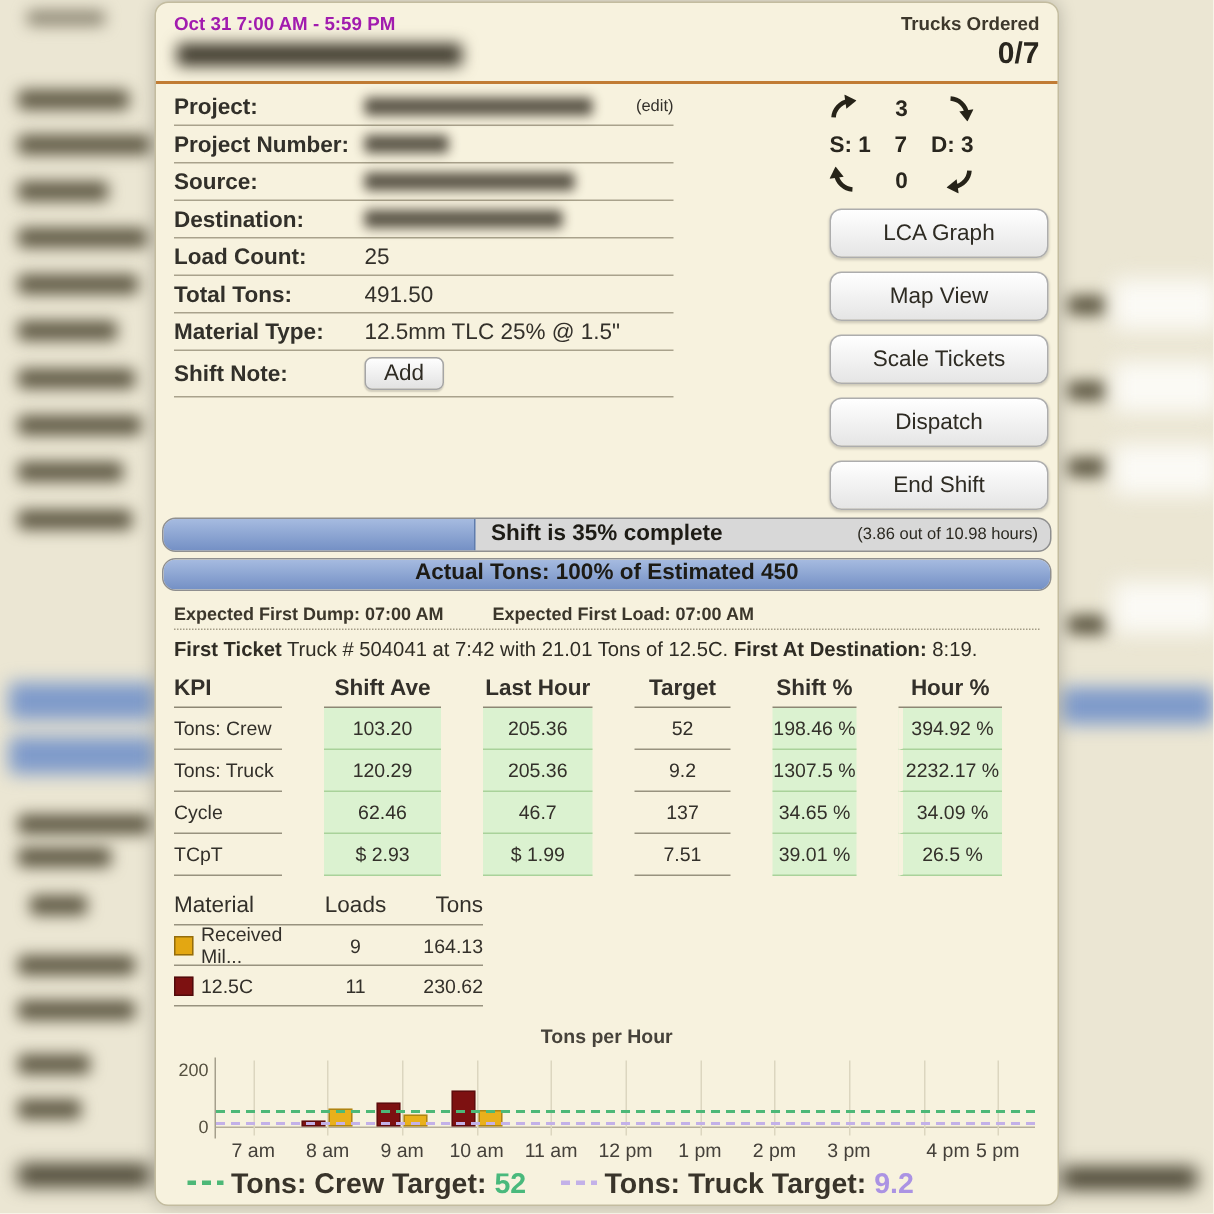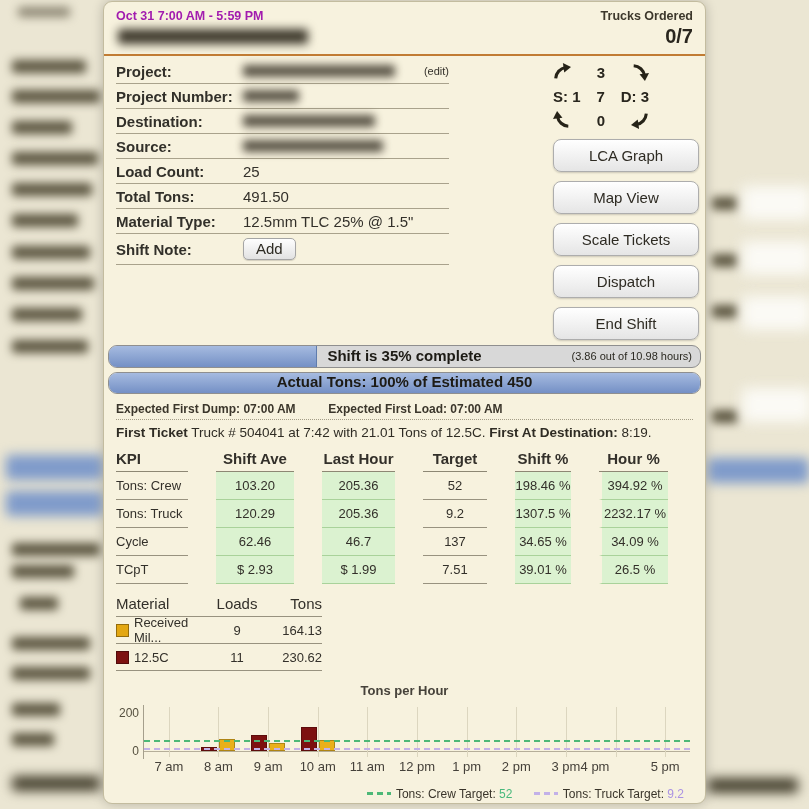--- a/index.html
+++ b/index.html
@@ -76,21 +76,21 @@
   .chart{position:absolute;left:12px;top:681px;width:577px;height:118px;}
   .ctitle{position:absolute;left:0;right:0;top:0;text-align:center;font-size:13px;font-weight:bold;color:#46423a;}
   .ytick{position:absolute;width:23px;text-align:right;font-size:12px;color:#55503f;}
   .plot{position:absolute;left:28px;top:20px;width:546px;height:56px;}
   .yaxis{position:absolute;left:-1px;top:2px;height:54px;width:1px;background:#a59f8c;}
   .baseline{position:absolute;left:0;right:0;top:48px;height:1px;background:#b5ae99;}
   .gridline{position:absolute;top:4px;height:50px;width:1px;background:#dcd6bf;}
   .cbar{position:absolute;box-sizing:border-box;}
   .tline{position:absolute;left:0;right:0;height:2px;}
   .xlab{position:absolute;top:56px;width:60px;text-align:center;font-size:13px;color:#45413a;}
-  .legend{position:absolute;left:0;right:0;bottom:0;text-align:right;font-size:12px;font-weight:normal;color:#39342a;}
+  .legend{position:absolute;left:0;right:0;bottom:0;text-align:left;font-size:19px;font-weight:bold;color:#39342a;}
   .legend .dash{display:inline-block;width:24px;height:3px;margin:0 5px 3px 0;vertical-align:middle;}
   .legend .entry{margin:0 9px;}
 </style>
 </head>
 <body>
 
 <div class="stage">
 
   <div class="bg">
     <div class="bgt-light" style="left:18px;top:7px;width:52px"></div>
@@ -143,29 +143,29 @@
           <span class="edit-link">(edit)</span>
           </div>
       </div>
       <div class="frow">
         <div class="flabel">Project Number:</div>
         <div class="fvalue">
             <span class="redact" style="width:56px"></span>
           </div>
       </div>
       <div class="frow">
+        <div class="flabel">Source:</div>
+        <div class="fvalue">
+            <span class="redact" style="width:140px"></span>
+          </div>
+      </div>
+      <div class="frow">
         <div class="flabel">Destination:</div>
         <div class="fvalue">
             <span class="redact" style="width:132px"></span>
-          </div>
-      </div>
-      <div class="frow">
-        <div class="flabel">Source:</div>
-        <div class="fvalue">
-            <span class="redact" style="width:140px"></span>
           </div>
       </div>
       <div class="frow">
         <div class="flabel">Load Count:</div>
         <div class="fvalue">25</div>
       </div>
       <div class="frow">
         <div class="flabel">Total Tons:</div>
         <div class="fvalue">491.50</div>
       </div>
@@ -344,21 +344,21 @@
           <div class="xlab" style="left: 193.364px;">11 am</div>
           <div class="gridline" style="left: 273px;"></div>
           <div class="xlab" style="left: 243px;">12 pm</div>
           <div class="gridline" style="left: 322.636px;"></div>
           <div class="xlab" style="left: 292.636px;">1 pm</div>
           <div class="gridline" style="left: 372.273px;"></div>
           <div class="xlab" style="left: 342.273px;">2 pm</div>
           <div class="gridline" style="left: 421.909px;"></div>
           <div class="xlab" style="left: 391.909px;">3 pm</div>
           <div class="gridline" style="left: 471.545px;"></div>
-          <div class="xlab" style="left: 421px;">4 pm</div>
+          <div class="xlab" style="left: 458px;">4 pm</div>
           <div class="gridline" style="left: 521.182px;"></div>
           <div class="xlab" style="left: 491.182px;">5 pm</div>
           <div class="tline" style="top: 37px; background: repeating-linear-gradient(90deg, rgb(77, 184, 119) 0px, rgb(77, 184, 119) 6px, transparent 6px, transparent 10px);"></div>
           <div class="tline" style="top: 45px; background: repeating-linear-gradient(90deg, rgb(195, 177, 232) 0px, rgb(195, 177, 232) 6px, transparent 6px, transparent 10px);"></div>
         </div>
       <div class="legend">
         <span class="entry">
           <span class="dash" style="background: repeating-linear-gradient(90deg, rgb(77, 184, 119) 0px, rgb(77, 184, 119) 6px, transparent 6px, transparent 10px);"></span><span>Tons: Crew Target:</span>
           <span class="val" style="color: rgb(73, 185, 124);">52</span>
         </span>

